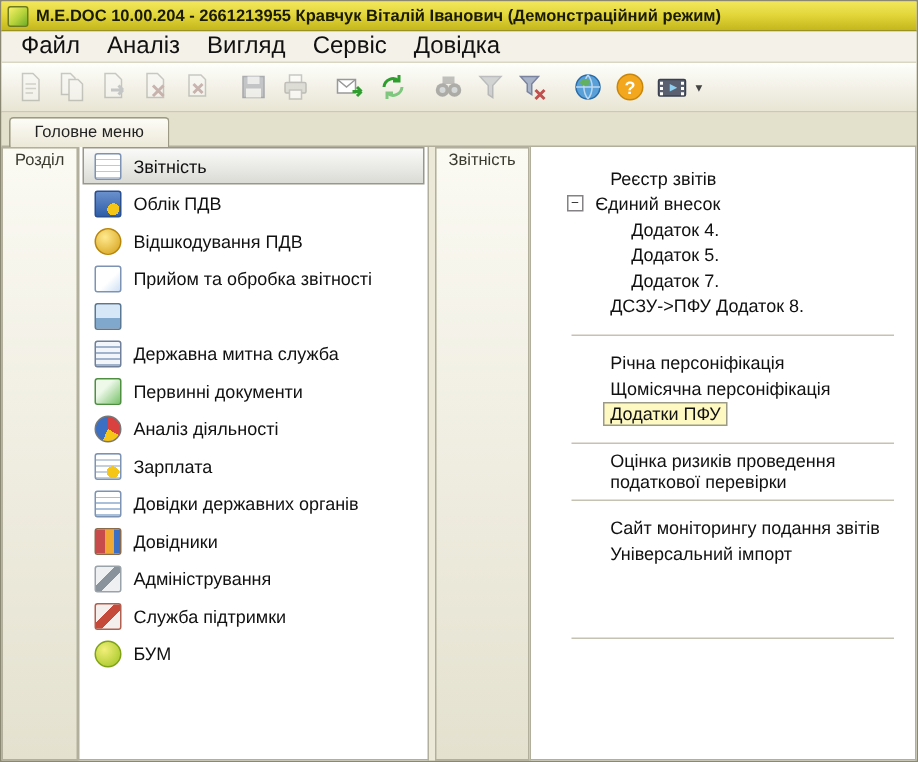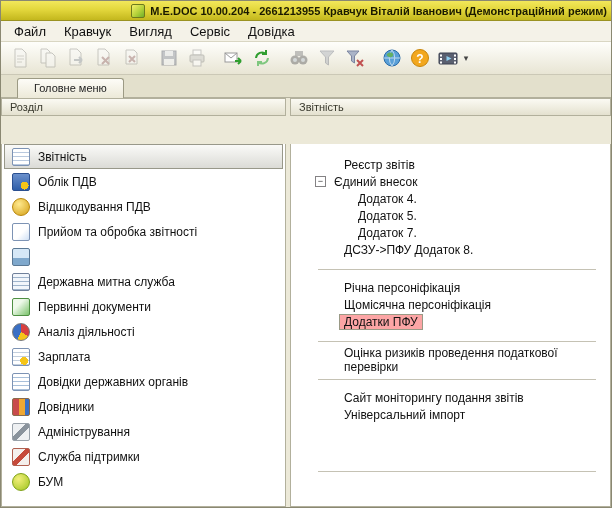--- a/index.html
+++ b/index.html
@@ -3,45 +3,45 @@
 <meta charset="utf-8">
 <style>
   * { box-sizing: border-box; margin: 0; padding: 0; }
   html,body { width:612px; height:508px; overflow:hidden; }
   body { font-family:"Liberation Sans", sans-serif; font-size:12px; background:#ECE9D8; }
 
   .window { width:612px; height:508px; border:1px solid #8a8872; display:flex; flex-direction:column; background:#ECE9D8; }
 
   
   .titlebar { height:20px; flex:0 0 20px; display:flex; align-items:center; gap:5px; padding:0 4px;
-              background:linear-gradient(180deg,#F2E75B 0%,#E3D73C 45%,#C3B71D 100%); border-bottom:1px solid #9a9222;justify-content:flex-end;}
+              background:linear-gradient(180deg,#F2E75B 0%,#E3D73C 45%,#C3B71D 100%); border-bottom:1px solid #9a9222;}
   .app-icon { width:14px; height:14px; border-radius:2px; border:1px solid #6d7a1d;
               background:linear-gradient(135deg,#f6f06a 0%,#b4d23a 55%,#6fae2a 100%); }
   .title-text { font-size:11px; font-weight:bold; color:#1a1a00; white-space:nowrap; }
 
   
   .menubar { height:21px; flex:0 0 21px; display:flex; align-items:center; background:#F4F2E8; border-bottom:1px solid #D9D6C3; padding-left:4px; }
-  .menu-item { font-size:13px; padding:3px 9px; color:#111; cursor:default; }
+  .menu-item { font-size:16px; padding:3px 9px; color:#111; cursor:default; }
 
   
   .toolbar { height:33px; flex:0 0 33px; display:flex; align-items:center; gap:2px; padding:0 6px;
              background:linear-gradient(180deg,#FEFEFB,#E8E5D4); border-bottom:1px solid #CBC8B6; }
   .tb { width:26px; height:26px; display:flex; align-items:center; justify-content:center; border:1px solid transparent; background:transparent; }
   .tb.disabled { opacity:.5; filter:grayscale(60%); }
   .tb-gap { width:7px; height:22px; }
   .dd-arrow { font-size:9px; color:#444; margin-left:-2px; width:10px; text-align:center; }
 
   
-  .tabstrip { height:23px; flex:0 0 23px; background:#E3E0CC; display:flex; align-items:flex-end; padding-left:16px; border-bottom:1px solid #B2B09C; }
+  .tabstrip { height:23px; flex:0 0 23px; background:#E3E0CC; display:flex; align-items:flex-end; padding-left:5px; border-bottom:1px solid #B2B09C; }
   .tab { font-size:11px; padding:3px 16px 4px 16px; background:linear-gradient(180deg,#FDFCF7,#ECE9D8);
          border:1px solid #9C9A84; border-bottom:none; border-radius:3px 3px 0 0; position:relative; top:1px; color:#222; }
 
   
   .content { flex:1 1 auto; display:flex; min-height:0; }
-  .panel-col { display:flex; flex-direction:column; min-height:0;gap:28px; }
+  .panel-col { display:flex; flex-direction:row; min-height:0; }
   .left-col  { flex:0 0 285px; }
   .gap-col   { flex:0 0 4px; background:#ECE9D8; }
   .right-col { flex:1 1 auto; }
   .panel-header { flex:0 0 18px; background:linear-gradient(180deg,#FBFAF3,#E4E1CF); border:1px solid #B2B09C;
                   font-size:11px; color:#3a3a2e; padding:2px 8px; }
   .panel-body { flex:1 1 auto; background:#fff; border:1px solid #B2B09C; border-top:none; overflow:hidden; }
 
   
   .side-row { height:25px; display:flex; align-items:center; gap:8px; padding-left:7px; margin:0 2px; border:1px solid transparent; }
   .side-row.selected { background:linear-gradient(180deg,#FAFAF8,#DBDBD6); border:1px solid #98988a; }
@@ -65,37 +65,37 @@
   .si-bum          { border-radius:50%; background:radial-gradient(circle at 35% 32%,#f2ef7a,#9ec41f); border:1px solid #7fa216; }
 
   
   .tree { padding-top:12px; font-size:12px; color:#111; }
   .tree-row { height:17px; display:flex; align-items:center; }
   .lvl-a { padding-left:53px; }
   .lvl-b { padding-left:67px; }
   .lvl-root { padding-left:24px; }
   .expander { width:11px; height:11px; flex:0 0 11px; border:1px solid #848284; background:#fff; font-size:9px; line-height:9px;
               text-align:center; color:#333; margin-right:8px; }
-  .focus-box { border:1px solid #9a9a86; background:#fca5a5; padding:0 4px; margin-left:-5px; }
+  .focus-box { border:1px solid #9a9a86; background:#fef9c3; padding:0 4px; margin-left:-5px; }
   .sep { border-top:1px solid #C5C2B4; margin:11px 14px 9px 27px; }
   .sep-last { margin-top:48px; }
 </style>
 </head>
 <body>
 
 <div class="window">
 
   <div class="titlebar">
     <span class="app-icon"></span>
     <span class="title-text">M.E.DOC 10.00.204  - 2661213955 Кравчук Віталій Іванович (Демонстраційний режим)</span>
   </div>
 
   <div class="menubar">
     <span class="menu-item">Файл</span>
-    <span class="menu-item">Кравчук</span>
+    <span class="menu-item">Аналіз</span>
     <span class="menu-item">Вигляд</span>
     <span class="menu-item">Сервіс</span>
     <span class="menu-item">Довідка</span>
   </div>
 
   <div class="toolbar">
     <button class="tb disabled">
       <svg width="22" height="22" viewBox="0 0 22 22">
           <path d="M6 2h7l4 4v14H6z" fill="#f7f7f2" stroke="#9a9a8e"></path>
           <path d="M8 9h7M8 12h7M8 15h5" stroke="#b0b0a4" fill="none"></path>

